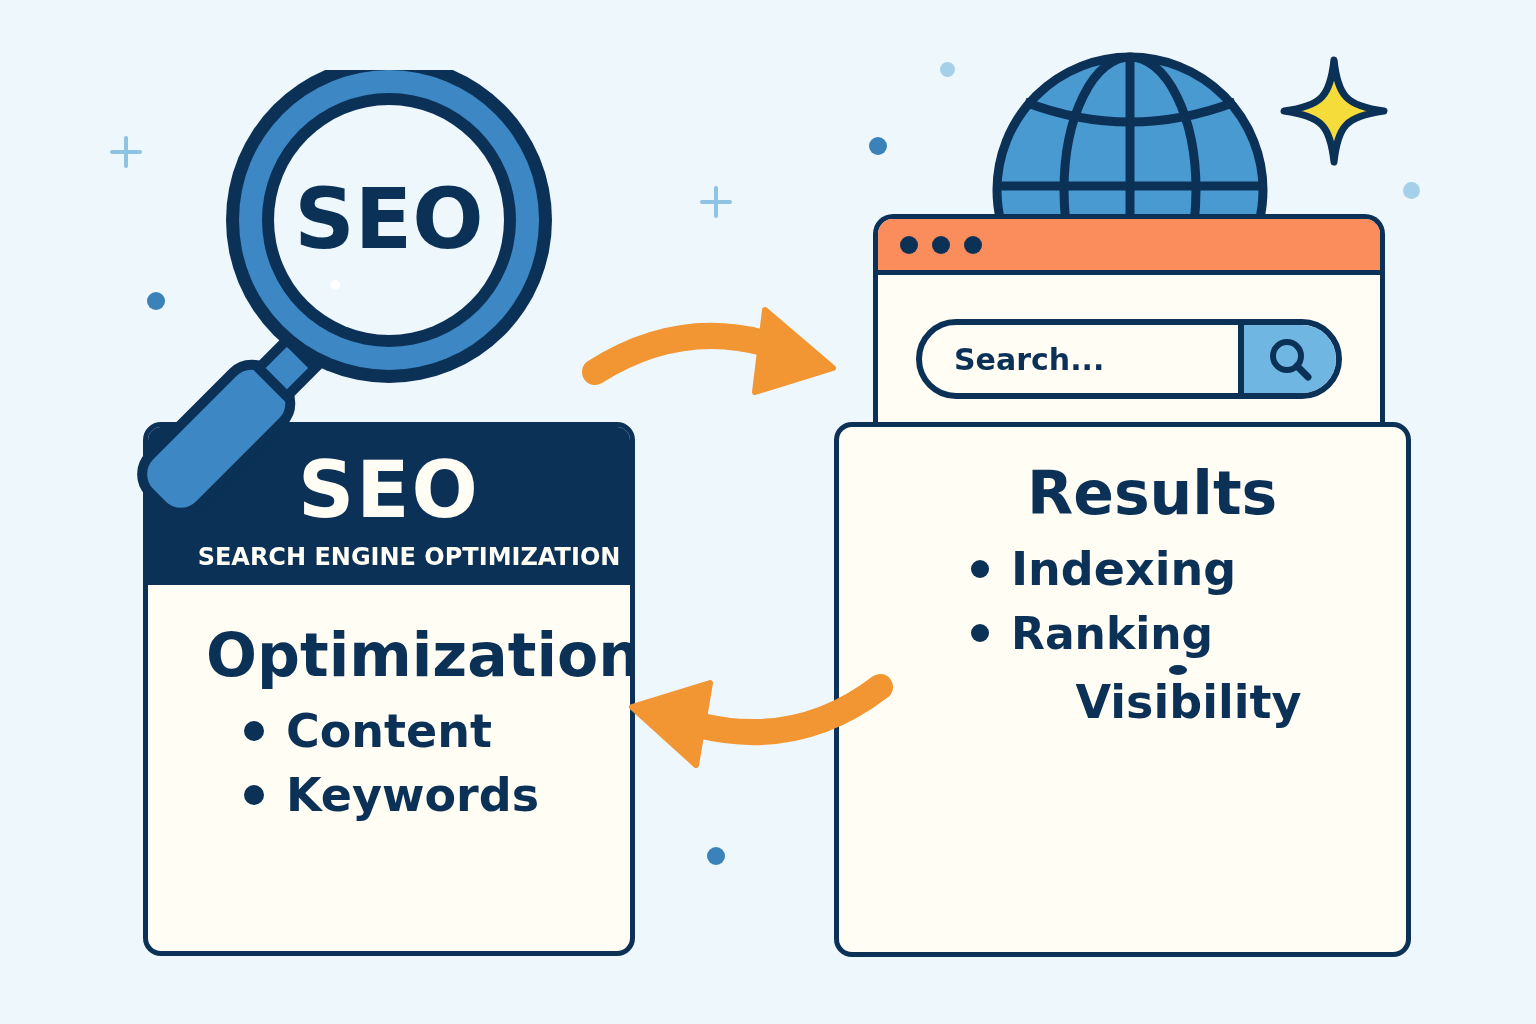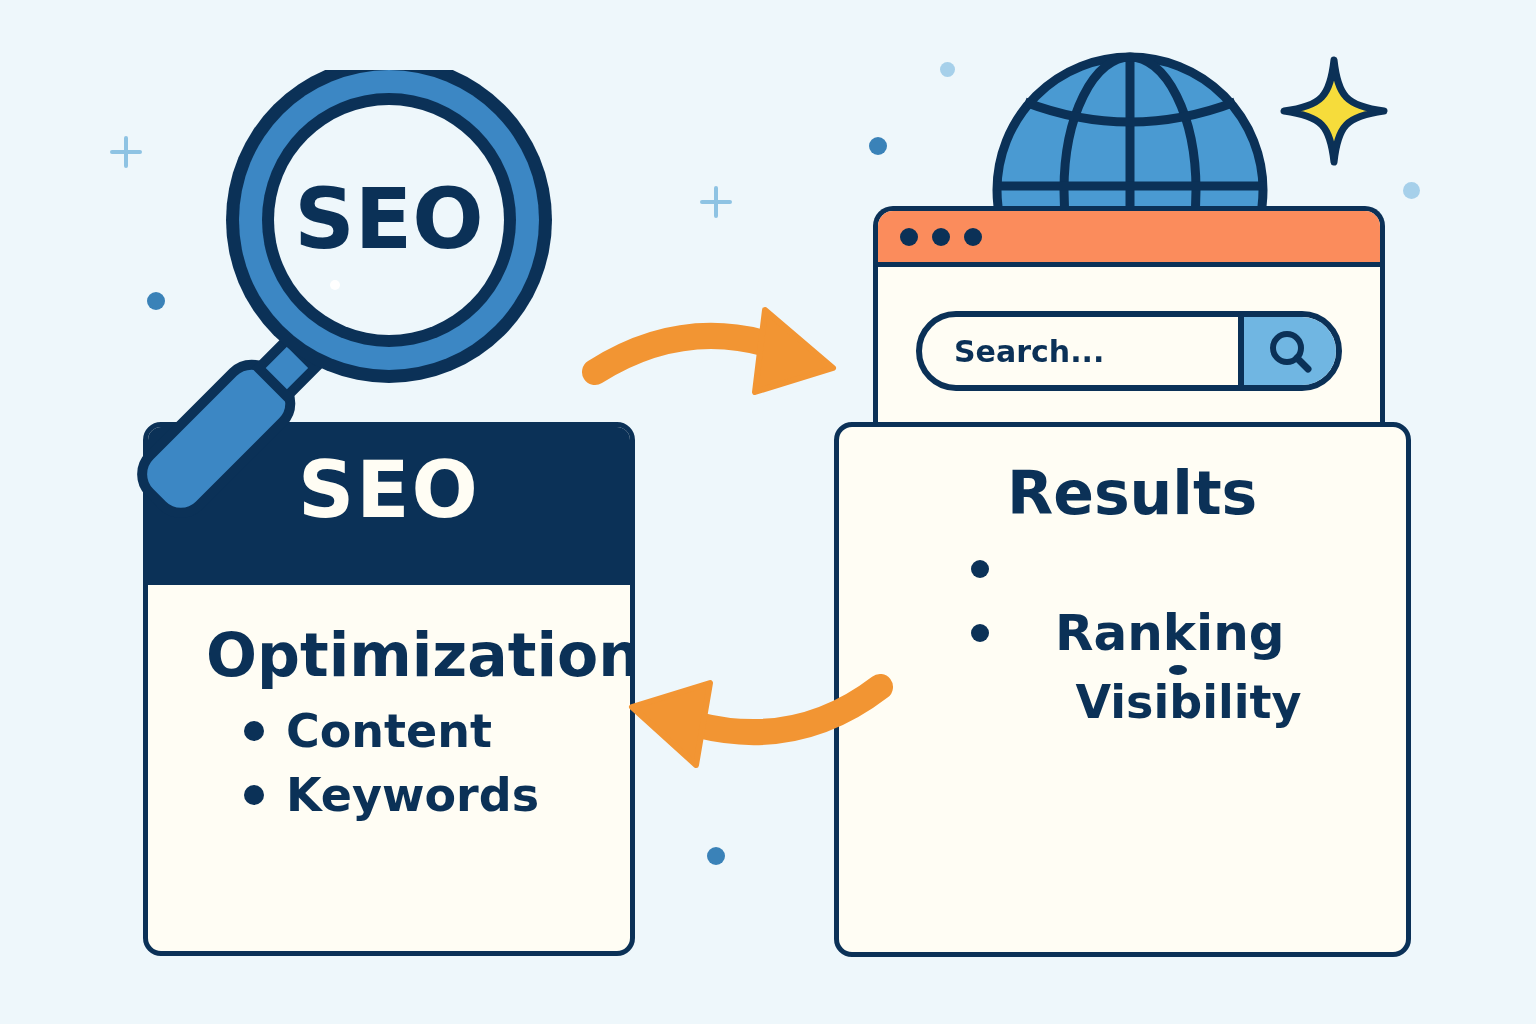--- a/index.html
+++ b/index.html
@@ -28,20 +28,21 @@
 <div class="abs" style="left:1403px;top:182px;width:17px;height:17px;border-radius:50%;background:#a6d0ea"></div>
 <div class="abs" style="left:707px;top:847px;width:18px;height:18px;border-radius:50%;background:#3a82b8"></div>
 
 <svg class="abs" style="left:1280px;top:56px" width="108" height="110" viewBox="0 0 108 110">
   <path d="M54 4 C58 40 66 50 104 55 C66 60 58 70 54 106 C50 70 42 60 4 55 C42 50 50 40 54 4 Z" fill="#f6dc3b" stroke="#0b3157" stroke-width="7" stroke-linejoin="round"></path>
 </svg>
 
 <div class="card" style="left:143px;top:422px;width:492px;height:534px;">
   <div class="card-head" style="height:158px;padding-top:18px;">
     <div style="font-size:78px;font-weight:bold;line-height:90px;letter-spacing:2px;">SEO</div>
+    <div style="font-size:24px;font-weight:bold;margin-top:8px;padding-left:40px;letter-spacing:0px;">SEARCH ENGINE OPTIMIZATION</div>
   </div>
   <div style="padding:34px 0 0 42px;margin-left:16px;">
     <div class="navy" style="font-size:60px;font-weight:bold;line-height:72px;">Optimization</div>
     <ul class="bullets" style="margin-top:8px;padding-left:38px;">
       <li style="height:64px;font-size:46px;">
           <span class="dot" style="width:20px;height:20px;margin-right:22px;"></span>
           <span>Content</span>
         </li>
       <li style="height:64px;font-size:46px;">
           <span class="dot" style="width:20px;height:20px;margin-right:22px;"></span>
@@ -74,45 +75,46 @@
     </defs>
   <g clip-path="url(#gclip)">
     <circle cx="140" cy="140" r="133" fill="#4a9ad2" stroke="#0b3157" stroke-width="9"></circle>
     <line x1="140" y1="5" x2="140" y2="180" stroke="#0b3157" stroke-width="9"></line>
     <ellipse cx="140" cy="140" rx="66" ry="133" fill="none" stroke="#0b3157" stroke-width="9"></ellipse>
     <line x1="5" y1="136" x2="275" y2="136" stroke="#0b3157" stroke-width="9"></line>
     <path d="M35 52 Q140 92 245 52" fill="none" stroke="#0b3157" stroke-width="9"></path>
   </g>
 </svg>
 
-<div class="abs" style="left:873px;top:206px;width:512px;height:220px;border:5px solid #0b3157;border-bottom:none;border-radius:20px 20px 0 0;background:#fffdf4;box-sizing:border-box;overflow:hidden;">
+<div class="abs" style="left:873px;top:214px;width:512px;height:220px;border:5px solid #0b3157;border-bottom:none;border-radius:20px 20px 0 0;background:#fffdf4;box-sizing:border-box;overflow:hidden;">
   <div style="height:56px;background:#fb8c5c;border-bottom:5px solid #0b3157;box-sizing:border-box;display:flex;align-items:center;padding-left:22px;">
     <span class="dot" style="width:18px;height:18px;margin-right:14px;"></span>
     <span class="dot" style="width:18px;height:18px;margin-right:14px;"></span>
     <span class="dot" style="width:18px;height:18px;"></span>
   </div>
   <div style="position:absolute;left:38px;top:100px;width:426px;height:80px;border:6px solid #0b3157;border-radius:40px;box-sizing:border-box;overflow:hidden;display:flex;background:#fffdf4;">
     <div style="flex:1;display:flex;align-items:center;padding-left:32px;font-size:30px;font-weight:bold;color:#0b3157;">Search...</div>
     <div style="width:92px;background:#70b6e2;border-left:6px solid #0b3157;display:flex;align-items:center;justify-content:center;">
       <svg width="48" height="48" viewBox="0 0 48 48">
         <circle cx="21" cy="21" r="14" fill="none" stroke="#0b3157" stroke-width="6"></circle>
         <line x1="31" y1="31" x2="42" y2="42" stroke="#0b3157" stroke-width="7" stroke-linecap="round"></line>
       </svg>
     </div>
   </div>
 </div>
 
 <div class="card" style="left:834px;top:422px;width:577px;height:535px;">
   <div style="padding:30px 0 0 132px;">
-    <div class="navy" style="font-size:60px;font-weight:bold;line-height:72px;margin-left:36px;">Results</div>
+    <div class="navy" style="font-size:60px;font-weight:bold;line-height:72px;margin-left:56px;">Results</div>
     <ul class="bullets" style="margin-top:8px;">
       <li style="height:64px;font-size:46px;">
           <span class="dot" style="width:18px;height:18px;margin-right:22px;"></span>
+          <span>Indexing</span>
         </li>
-      <li style="height:64px;font-size:50px;gap:44px;">
+      <li style="height:64px;font-size:44px;">
           <span class="dot" style="width:18px;height:18px;margin-right:22px;"></span>
           <span>Ranking</span>
         </li>
       <li style="height:64px;font-size:46px;flex-direction:column;">
           <span class="dot" style="width:18px;height:18px;margin-right:22px;"></span>
           <span>Visibility</span>
         </li>
     </ul>
   </div>
 </div>

